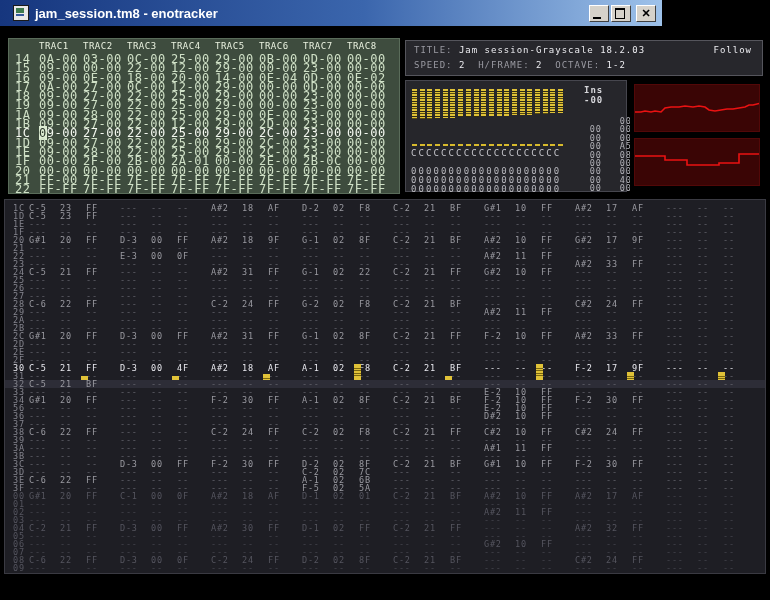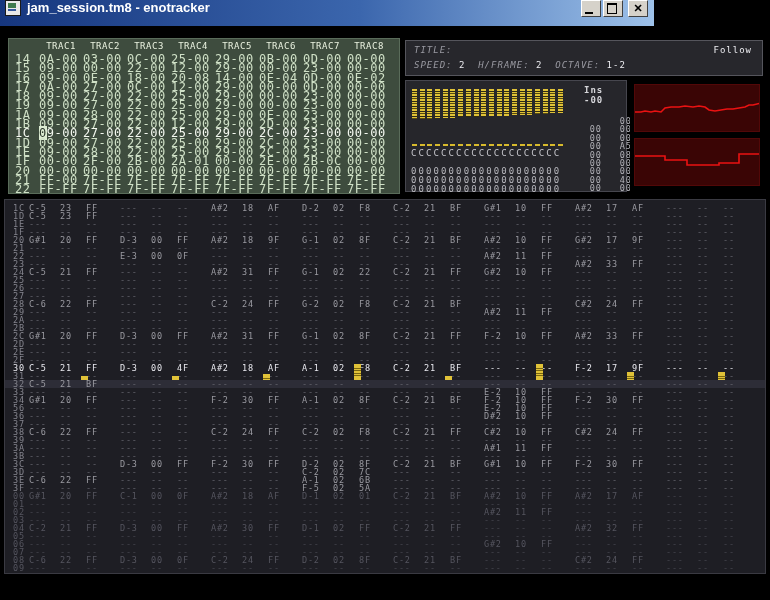--- a/index.html
+++ b/index.html
@@ -1,52 +1,52 @@
 <!DOCTYPE html>
 <html><head>
 <meta charset="utf-8">
 <style>
   html,body{margin:0;padding:0;background:#000;}
   .window{position:relative;width:770px;height:600px;background:#000;overflow:hidden;
           font-family:"DejaVu Sans Mono",monospace;}
   
   .titlebar{position:absolute;left:0;top:0;width:654px;height:26px;
     background:linear-gradient(90deg,#16367e 0%,#3b66ad 55%,#9ec2ea 100%);
-    display:flex;align-items:flex-start;}
+    display:flex;align-items:center;padding-left:8px;}
   .app-icon{width:14px;height:14px;margin-left:5px;background:#e8e8e8;border:1px solid #1a1a1a;
     position:relative;flex:0 0 auto;}
   .app-icon:before{content:"";position:absolute;left:2px;top:2px;width:8px;height:5px;background:#3e7a4e;}
   .app-icon:after{content:"";position:absolute;left:2px;top:8px;width:8px;height:2px;background:#35589c;}
   .title-text{color:#fff;font-family:"Liberation Sans",sans-serif;font-weight:bold;
     font-size:13px;margin-left:6px;flex:1 1 auto;white-space:nowrap;}
   .win-btns{display:flex;margin-right:6px;gap:2px;}
   .wbtn{width:18px;height:15px;background:#d6d2ca;border-top:1px solid #fff;border-left:1px solid #fff;
     border-right:1px solid #404040;border-bottom:1px solid #404040;position:relative;cursor:pointer;}
   .wbtn.close{margin-left:3px;}
   .glyph-min{position:absolute;left:3px;bottom:2px;width:8px;height:2px;background:#000;}
   .glyph-max{position:absolute;left:3px;top:2px;width:8px;height:8px;border:1px solid #000;border-top:2px solid #000;}
   .glyph-x{position:absolute;left:0;top:0;width:100%;height:100%;display:flex;align-items:center;justify-content:center;
     font-family:"Liberation Sans",sans-serif;font-weight:bold;font-size:11px;color:#000;line-height:1;}
   .content{position:absolute;left:0;top:26px;width:770px;height:574px;background:#000;}
   
   .so-panel{position:absolute;left:8px;top:12px;width:392px;height:156px;background:#3e4c3e;
     border:1px solid #5a6c5a;box-sizing:border-box;overflow:hidden;}
-  .so-header{display:flex;height:14px;margin-top:2px;color:#eaf2e0;font-size:9px;letter-spacing:0.5px;text-align:center;}
+  .so-header{display:flex;height:14px;margin-top:2px;color:#eaf2e0;font-size:9px;letter-spacing:0.5px;}
   .so-header .so-num{visibility:hidden;}
   .so-hcell{width:44px;flex:0 0 auto;}
   .so-row{display:flex;height:9.3px;line-height:9.3px;color:#cfe0c6;font-size:12px;letter-spacing:0.5px;}
   .so-row.hl{color:#f6faf2;}
   .so-num{width:30px;padding-left:6px;flex:0 0 auto;box-sizing:border-box;}
   .so-cell{width:44px;flex:0 0 auto;}
   .so-cursor{background:#dcecd2;color:#2c382c;}
   
   .info-panel{position:absolute;left:405px;top:14px;width:358px;height:36px;background:#27272c;
     border:1px solid #55555c;box-sizing:border-box;color:#9a9aa2;font-size:9px;letter-spacing:1px;}
   .info-line{display:flex;height:12px;line-height:12px;margin:3px 0 0 8px;white-space:pre;}
-  .info-line .lbl{color:#9a9aa2;font-style:italic;}
+  .info-line .lbl{color:#9a9aa2;}
   .info-line .val{color:#ececf0;}
   .info-line .follow{margin-left:auto;margin-right:10px;color:#ececf0;}
   
   .an-panel{position:absolute;left:405px;top:54px;width:222px;height:112px;background:#26262b;
     border:1px solid #46464e;box-sizing:border-box;}
   .an-bars{position:absolute;left:6px;top:8px;width:156px;height:32px;display:flex;align-items:flex-start;}
   .an-bar{width:5px;margin-right:2.7px;flex:0 0 auto;
     background:repeating-linear-gradient(to bottom,#e0c238 0px,#e0c238 1.7px,#6e5d10 1.7px,#2e2a12 2.5px);}
   .an-dashes{position:absolute;left:6px;top:63px;width:156px;display:flex;}
   .an-dash{width:5px;height:2px;margin-right:2.7px;background:#d8ba2c;flex:0 0 auto;}
@@ -133,21 +133,21 @@
             <span class="so-cell">29-00</span>
             <span class="so-cell">00-00</span>
             <span class="so-cell">23-00</span>
             <span class="so-cell">00-00</span>
           </div>
           <div class="so-row">
             <span class="so-num">16</span>
             <span class="so-cell">09-00</span>
             <span class="so-cell">0E-00</span>
             <span class="so-cell">18-00</span>
-            <span class="so-cell">20-08</span>
+            <span class="so-cell">20-00</span>
             <span class="so-cell">14-00</span>
             <span class="so-cell">0E-04</span>
             <span class="so-cell">0D-00</span>
             <span class="so-cell">0E-02</span>
           </div>
           <div class="so-row">
             <span class="so-num">17</span>
             <span class="so-cell">0A-00</span>
             <span class="so-cell">27-00</span>
             <span class="so-cell">0C-00</span>
@@ -275,21 +275,21 @@
             <span class="so-cell">7F-FF</span>
             <span class="so-cell">7F-FF</span>
             <span class="so-cell">7F-FF</span>
             <span class="so-cell">7F-FF</span>
             <span class="so-cell">7F-FF</span>
           </div>
         </div>
     </div>
 
     <div class="info-panel">
-      <div class="info-line"><span class="lbl">TITLE:</span><span> </span><span class="val follow">Follow</span></div>
+      <div class="info-line"><span class="lbl">TITLE:</span><span> </span><span class="val">Jam session-Grayscale 18.2.03</span><span class="val follow">Follow</span></div>
       <div class="info-line"><span class="lbl">SPEED:</span><span> </span><span class="val">2</span><span>  </span><span class="lbl">H/FRAME:</span><span> </span><span class="val">2</span><span>  </span><span class="lbl">OCTAVE:</span><span> </span><span class="val">1-2</span></div>
     </div>
 
     <div class="an-panel">
       <div class="an-bars">
           <div class="an-bar" style="height: 30px;"></div>
           <div class="an-bar" style="height: 30px;"></div>
           <div class="an-bar" style="height: 30px;"></div>
           <div class="an-bar" style="height: 29px;"></div>
           <div class="an-bar" style="height: 29px;"></div>

